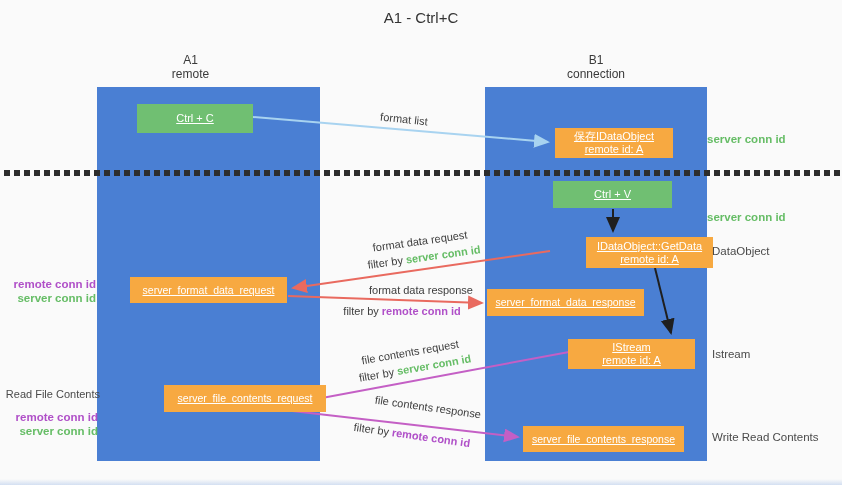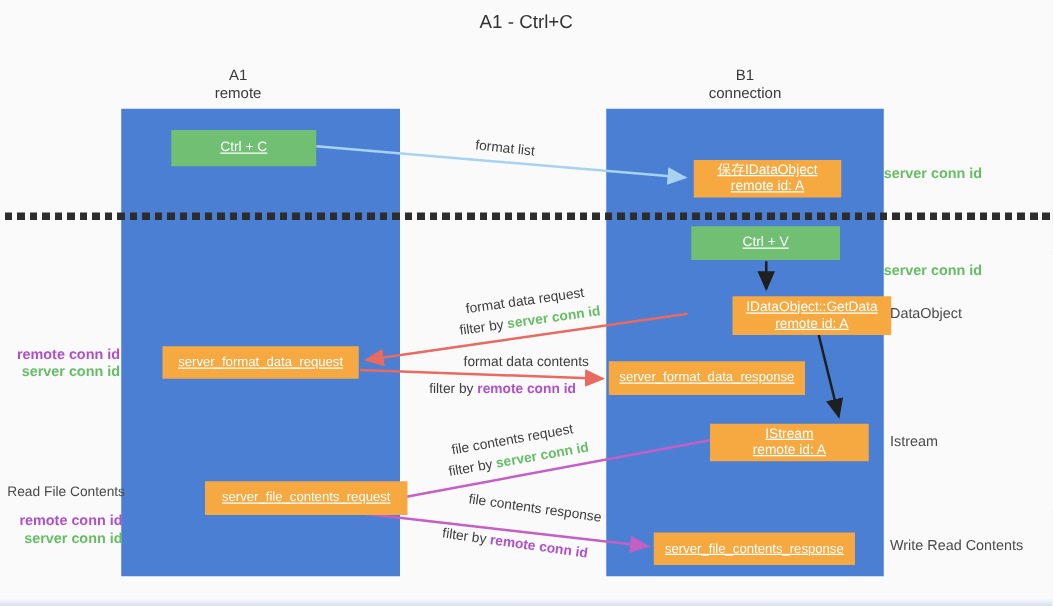--- a/index.html
+++ b/index.html
@@ -136,21 +136,21 @@
 
   <div class="node orange longname" style="left:523px;top:426px;width:161px;height:26px;">
     <div>server_file_contents_response</div>
   </div>
 
   <div class="lbl" style="left:404px;top:119px;--r:6deg;">format list</div>
 
   <div class="lbl" style="left:420px;top:241px;--r:-8deg;">format data request</div>
   <div class="lbl" style="left:424px;top:257px;--r:-8deg;"><span>filter by </span><span class="k-green">server conn id</span></div>
 
-  <div class="lbl" style="left:421px;top:290px;">format data contents</div>
+  <div class="lbl" style="left:421px;top:290px;">format data response</div>
   <div class="lbl" style="left:402px;top:311px;"><span>filter by </span><span class="k-purple">remote conn id</span></div>
 
   <div class="lbl" style="left:410px;top:352px;--r:-10deg;">file contents request</div>
   <div class="lbl" style="left:415px;top:368px;--r:-10deg;"><span>filter by </span><span class="k-green">server conn id</span></div>
 
   <div class="lbl" style="left:428px;top:407px;--r:8deg;">file contents response</div>
   <div class="lbl" style="left:412px;top:435px;--r:8deg;"><span>filter by </span><span class="k-purple">remote conn id</span></div>
 
   <div class="side side-green" style="left:707px;top:133px;">server conn id</div>
   <div class="side side-green" style="left:707px;top:211px;">server conn id</div>

